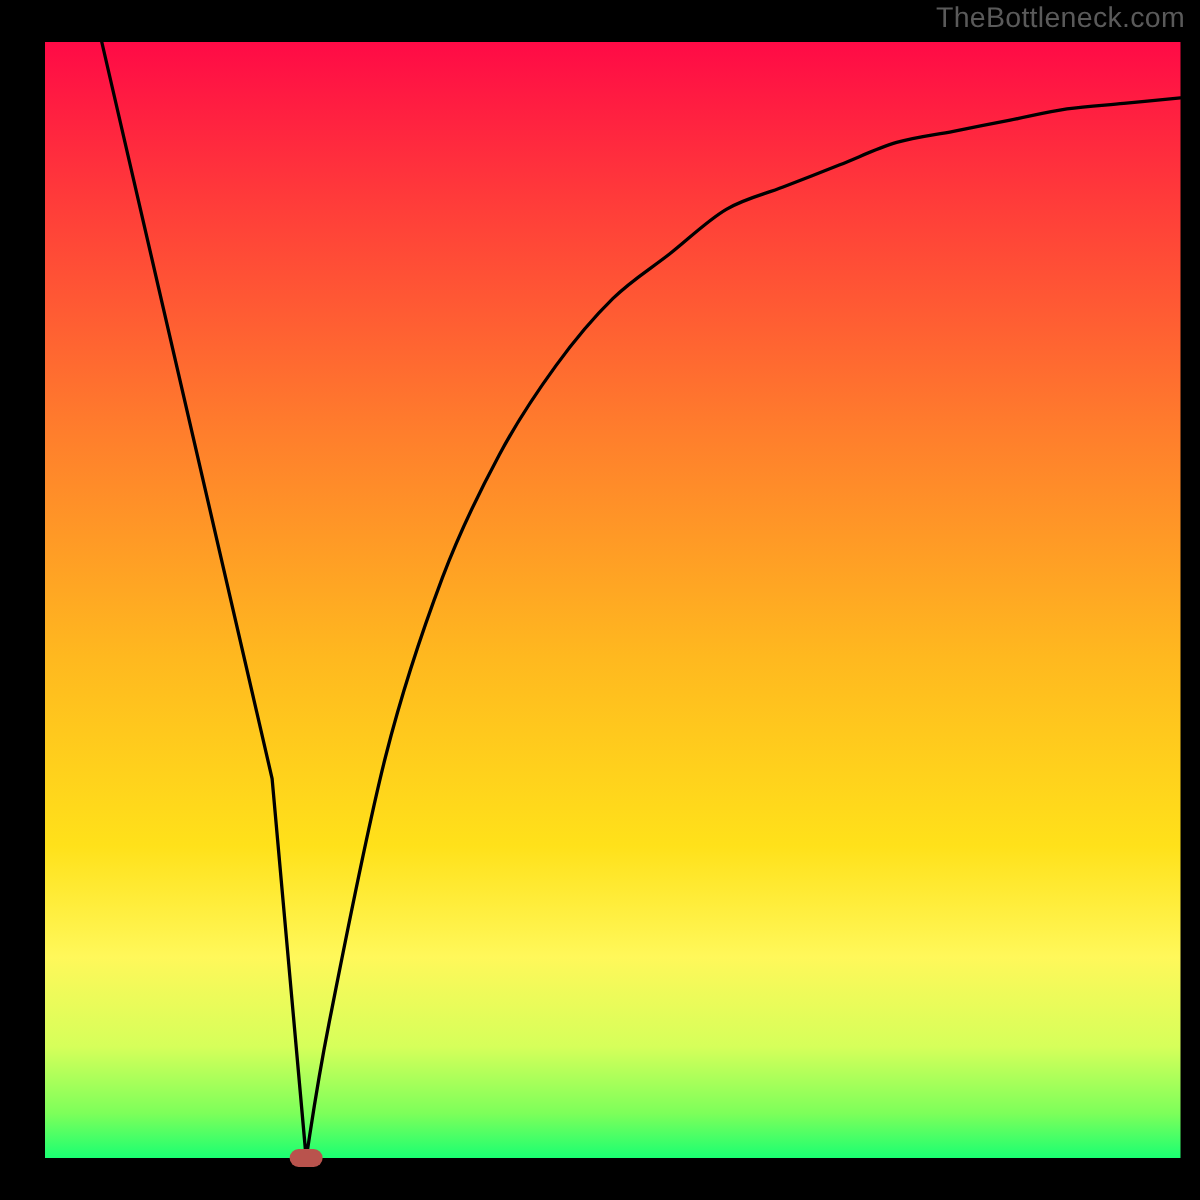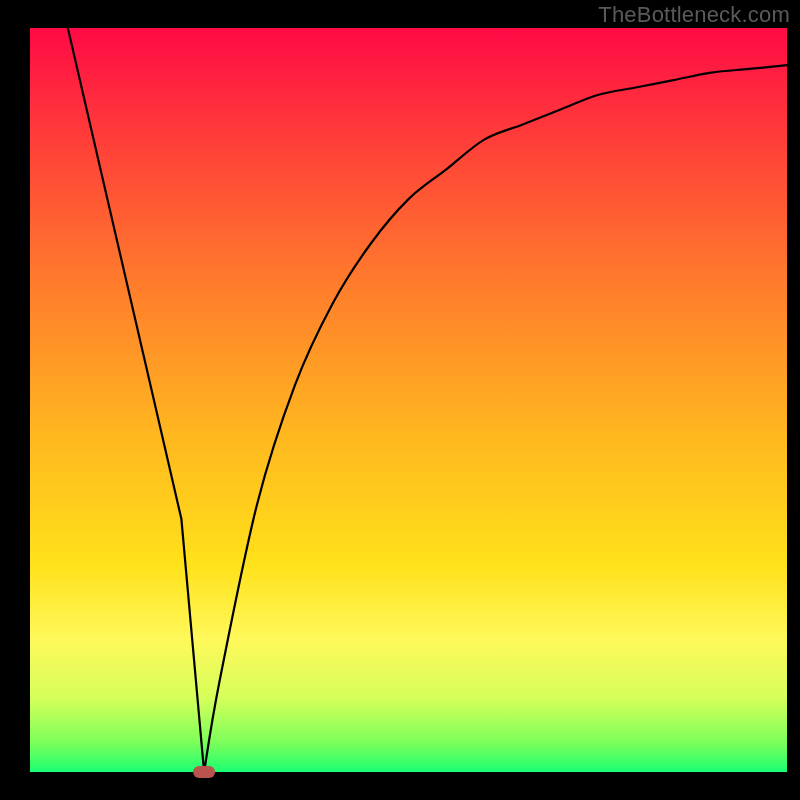--- a/index.html
+++ b/index.html
@@ -16,21 +16,21 @@
     width: 800px;
     height: 800px;
   }
   svg {
     display: block;
   }
   .watermark {
     position: absolute;
     top: 2px;
     right: 10px;
-    font-size: 22px;
+    font-size: 19px;
     font-weight: 500;
     color: #5a5a5a;
     letter-spacing: 0.2px;
     user-select: none;
   }
 </style>
 </head>
 <body>
 
 <div class="canvas-wrap">

